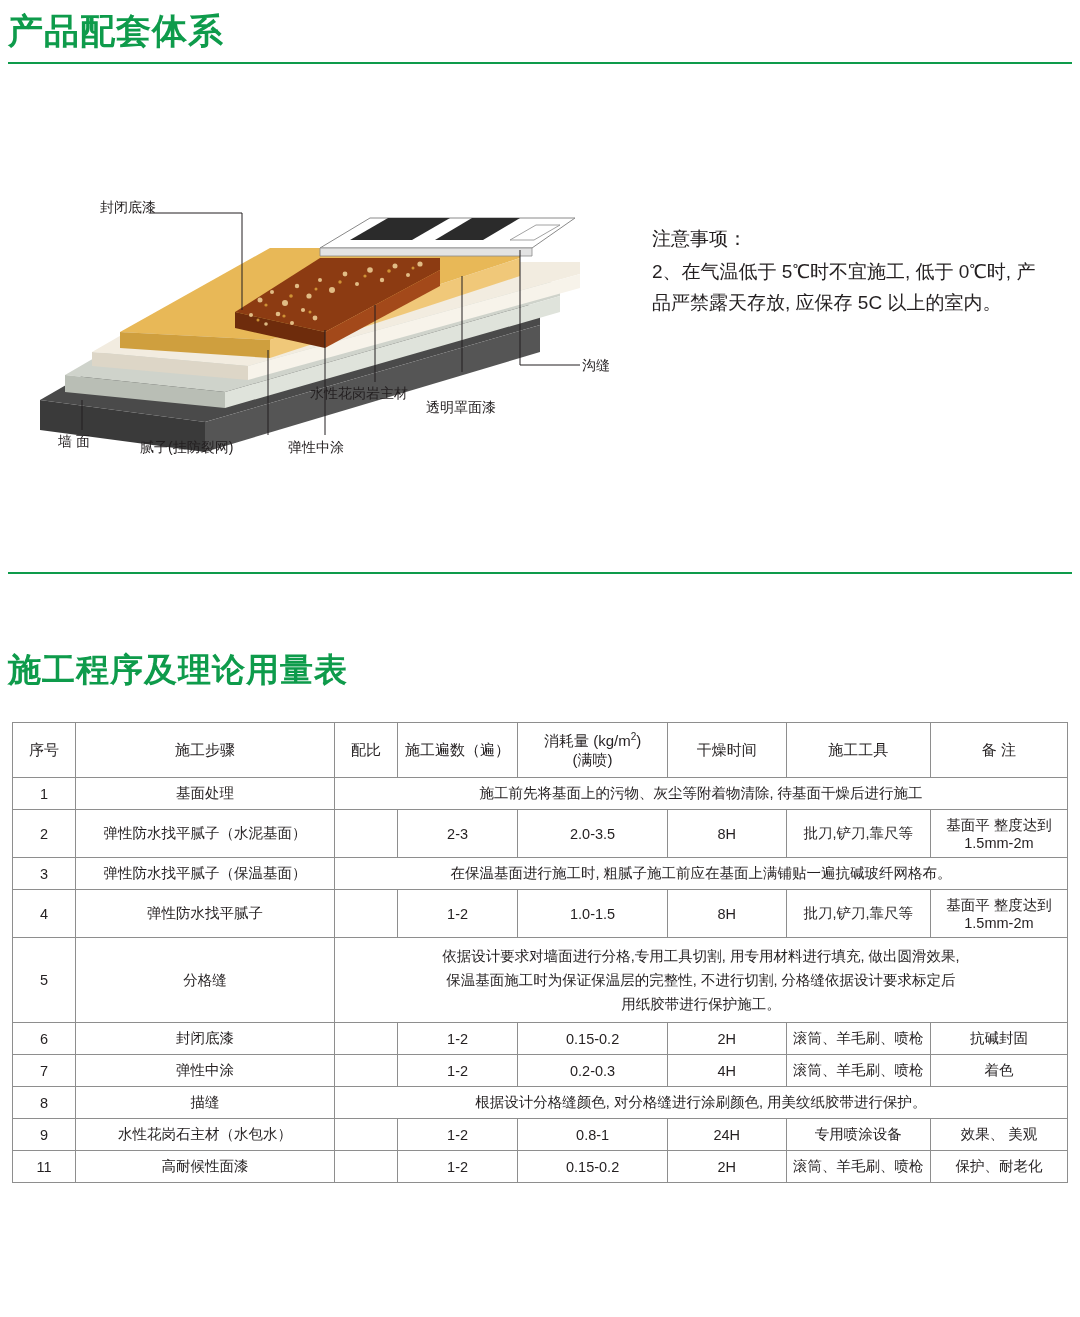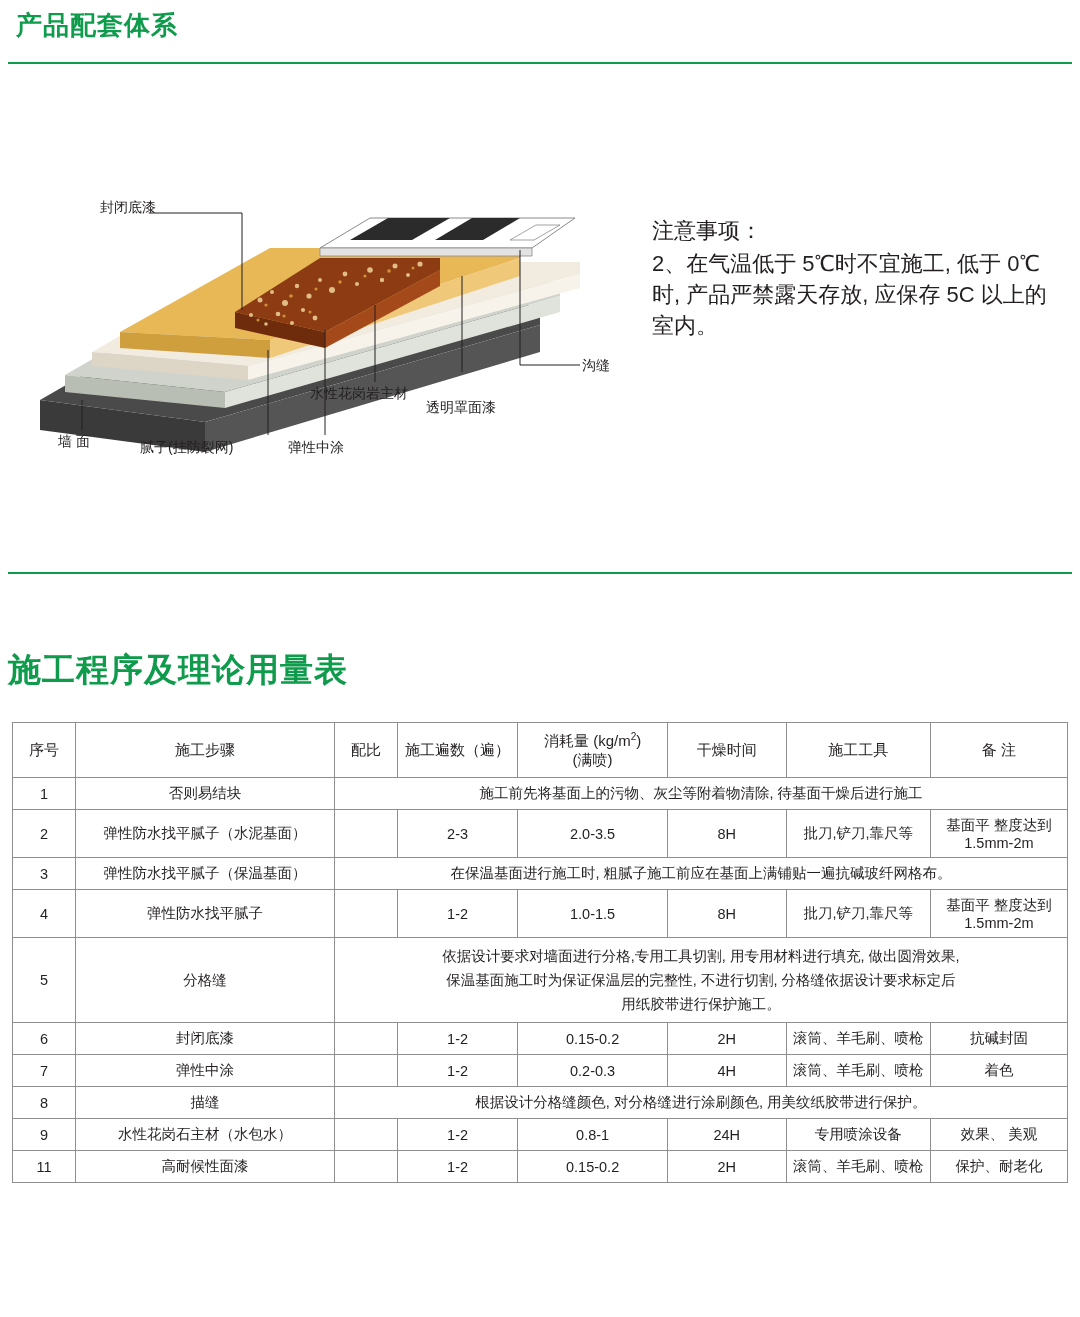--- a/index.html
+++ b/index.html
@@ -12,23 +12,23 @@
     height: 1317px;
     position: relative;
     font-family: "Liberation Sans", sans-serif;
     color: #231f20;
     overflow: hidden;
   }
 
   
   .sec1-title {
     position: absolute;
-    left: 16px;
+    left: 8px;
     top: 8px;
-    font-size: 26px;
+    font-size: 35px;
     font-weight: bold;
     color: #0e9b4b;
     letter-spacing: 1px;
   }
   .rule-top {
     position: absolute;
     left: 8px;
     top: 62px;
     width: 1064px;
     height: 2px;
@@ -50,23 +50,23 @@
     top: 100px;
     width: 620px;
     height: 380px;
   }
   .illus svg { display:block; }
 
   
   .notes {
     position: absolute;
     left: 652px;
-    top: 215px;
+    top: 223px;
     width: 400px;
-    font-size: 22px;
+    font-size: 19px;
     line-height: 31px;
     color: #231f20;
   }
   .notes .n-title { margin-bottom: 2px; }
   .notes p { margin: 0; }
 
   
   .sec2-title {
     position: absolute;
     left: 8px;
@@ -229,21 +229,21 @@
         </td>
         <td class="c-dry">干燥时间</td>
         <td class="c-tool">施工工具</td>
         <td class="c-remark">备 注</td>
       </tr>
     </thead>
     <tbody>
 
       <tr>
         <td>1</td>
-        <td>否则易结块</td>
+        <td>基面处理</td>
         <td colspan="6" class="wide-note">施工前先将基面上的污物、灰尘等附着物清除, 待基面干燥后进行施工</td>
       </tr>
 
       <tr>
         <td>2</td>
         <td>弹性防水找平腻子（水泥基面）</td>
         <td></td>
         <td>2-3</td>
         <td>2.0-3.5</td>
         <td>8H</td>

